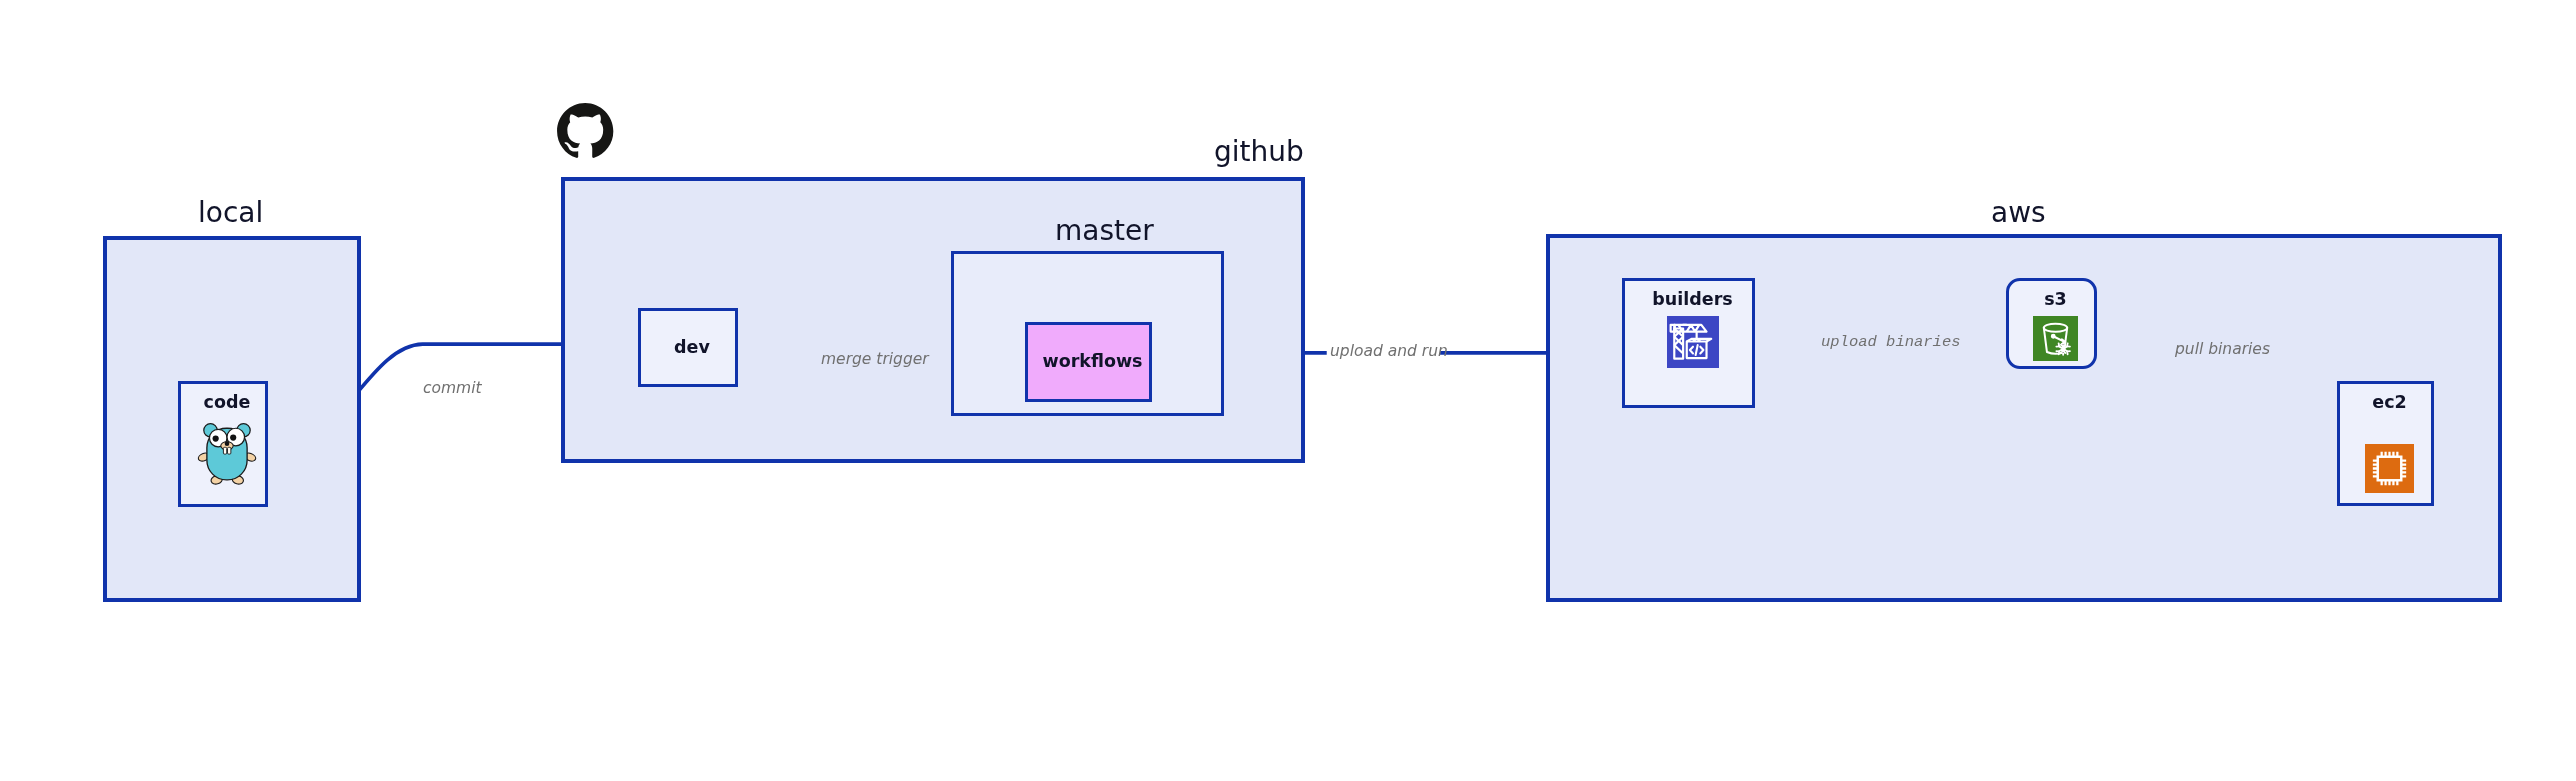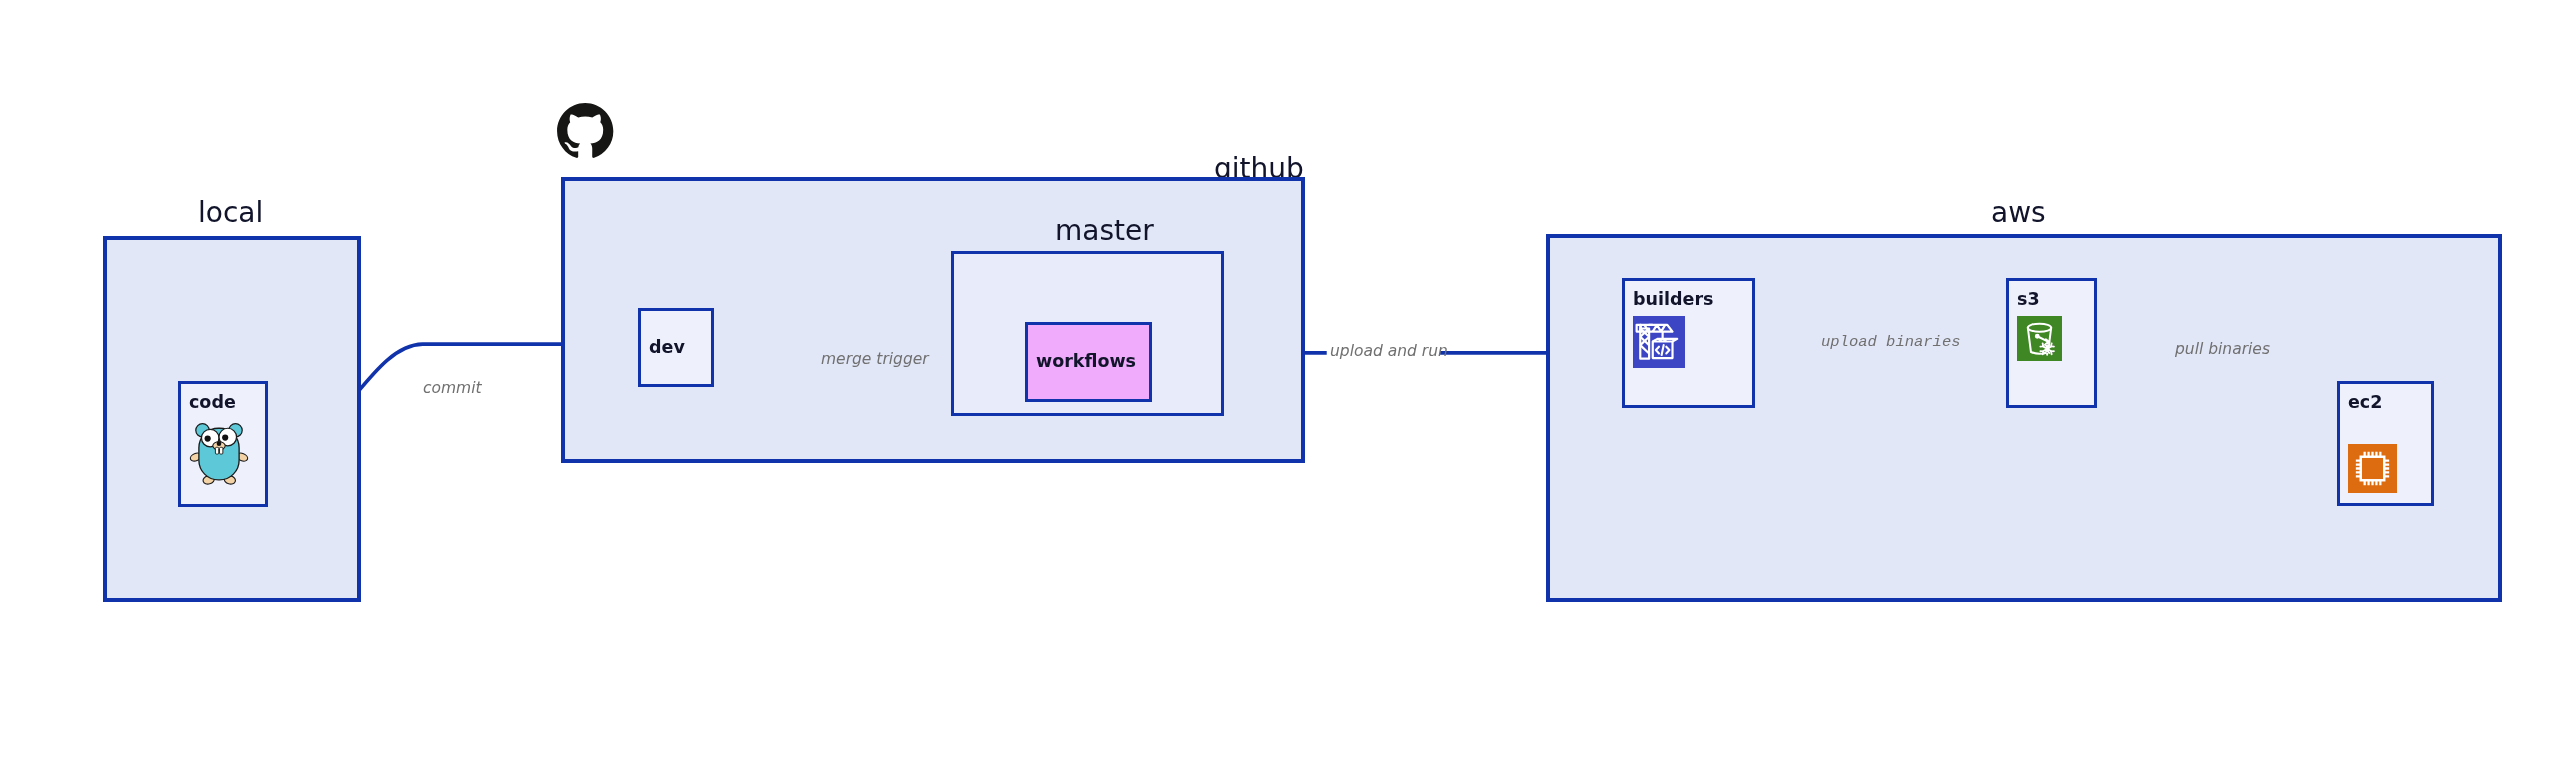--- a/index.html
+++ b/index.html
@@ -44,21 +44,21 @@
   }
 
   
   .node {
     position: absolute;
     background: #eef1fc;
     border: 3.6px solid #1033ab;
     box-sizing: border-box;
     display: flex;
     flex-direction: column;
-    align-items: flex-start;
+    align-items: center;
     padding-left: 8px;
   }
   .node-title {
     font-size: 17.5px;
     font-weight: bold;
     color: #11142a;
     margin-top: 10.3px;
     line-height: 1;
     white-space: nowrap;
   }
@@ -170,24 +170,24 @@
       <rect x="59" y="53" width="6.5" height="13" rx="2" fill="#fffdf4" stroke="#1b1b1b" stroke-width="1.8"></rect>
     </svg>
   </div>
 
   <svg class="gh-logo" width="2604" height="781" viewBox="0 0 5054 1516">
     <g transform="translate(1081,200) scale(4.55)">
       <path fill="#161614" d="M12 0C5.37 0 0 5.37 0 12c0 5.31 3.435 9.795 8.205 11.385.6.105.825-.255.825-.57 0-.285-.015-1.23-.015-2.235-3.015.555-3.795-.735-4.035-1.41-.135-.345-.72-1.41-1.23-1.695-.42-.225-1.02-.78-.015-.795.945-.015 1.62.87 1.845 1.23 1.08 1.815 2.805 1.305 3.495.99.105-.78.42-1.305.765-1.605-2.67-.3-5.46-1.335-5.46-5.925 0-1.305.465-2.385 1.23-3.225-.12-.3-.54-1.53.12-3.18 0 0 1.005-.315 3.3 1.23.96-.27 1.98-.405 3-.405s2.04.135 3 .405c2.295-1.56 3.3-1.23 3.3-1.23.66 1.65.24 2.88.12 3.18.765.84 1.23 1.905 1.23 3.225 0 4.605-2.805 5.625-5.475 5.925.435.375.81 1.095.81 2.22 0 1.605-.015 2.895-.015 3.3 0 .315.225.69.825.57A12.02 12.02 0 0 0 24 12c0-6.63-5.37-12-12-12z"></path>
     </g>
   </svg>
 
-  <div class="zone-label" style="left:1214px; top:152px;">github</div>
+  <div class="zone-label" style="left:1214px; top:135px;">github</div>
   <div class="zone" style="left:561px; top:177px; width:744px; height:286px;"></div>
 
-  <div class="node node-center" style="left:638px; top:308px; width:76px; height:79px;">
+  <div class="node node-center" style="left:638px; top:308px; width:100px; height:79px;">
     <div class="node-title">dev</div>
   </div>
 
   <div class="zone-label" style="left:1055px; top:214px;">master</div>
   <div class="subzone" style="left:951px; top:251px; width:273px; height:165px;"></div>
 
   <div class="node node-center" style="left:1025px; top:322px; width:127px; height:80px; background:#f0abfc;">
     <div class="node-title">workflows</div>
   </div>
 
@@ -215,21 +215,21 @@
         <path d="M38 49 L47 44 L85 44 L76 49"></path>
       </g>
       <g fill="none" stroke="#ffffff" stroke-width="4" stroke-linecap="round" stroke-linejoin="round">
         <path d="M50 59 L44 65.5 L50 72"></path>
         <path d="M64 59 L70 65.5 L64 72"></path>
         <path d="M59 56 L55 75"></path>
       </g>
     </svg>
   </div>
 
-  <div class="node" style="left:2006px; top:278px; width:91px; height:130px;">
+  <div class="node" style="left:2006px; top:278px; width:91px; height:91px;border-radius:14px;">
     <div class="node-title">s3</div>
 
     <svg class="icon-svg" width="45" height="45" viewBox="0 0 100 100" style="margin-top:7.2px;">
       <rect x="0" y="0" width="100" height="100" fill="#3f8624"></rect>
       <g fill="none" stroke="#ffffff" stroke-width="4.4" stroke-linecap="round" stroke-linejoin="round">
         <ellipse cx="50" cy="26" rx="26" ry="9"></ellipse>
         <path d="M24 26 L31 80 Q50 88 69 80 L76 26"></path>
         <path d="M45 45 L69 57"></path>
         <circle cx="45" cy="45" r="3.2" fill="#ffffff"></circle>
         <path d="M64 52 L72 58 L64 62"></path>

